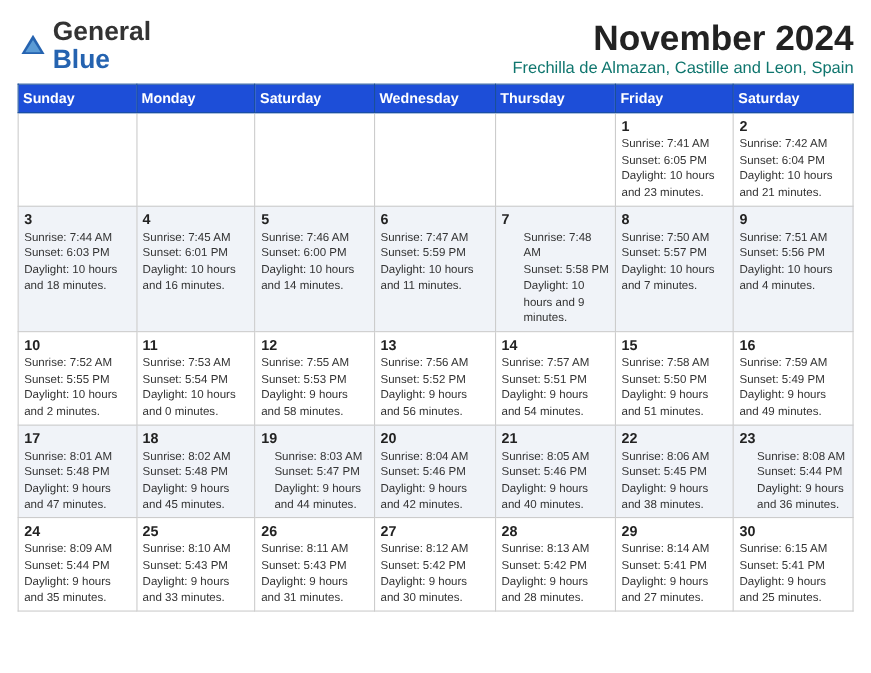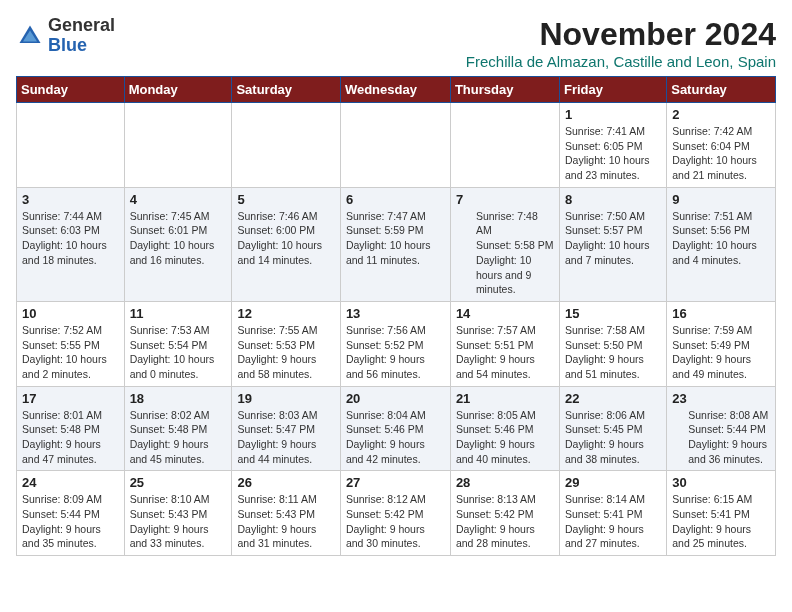--- a/index.html
+++ b/index.html
@@ -15,21 +15,21 @@
       align-items: flex-start;
       justify-content: space-between;
       margin-bottom: 6px;
     }
     .logo {
       display: flex;
       align-items: center;
       gap: 4px;
     }
     .logo-text {
-      font-size: 18px;
+      font-size: 24px;
       font-weight: bold;
       line-height: 1.1;
     }
     .logo-general { color: #333; }
     .logo-blue { color: #2563b0; }
     .logo-icon {
       width: 28px;
       height: 28px;
     }
     .title-area {
@@ -43,21 +43,21 @@
     .location-title {
       font-size: 15px;
       color: #0f766e;
     }
     .calendar {
       width: 100%;
       border-collapse: collapse;
       margin-top: 6px;
     }
     .calendar th {
-      background: #7f1d1d;
+      background: #1d4ed8;
       color: #fff;
       padding: 5px 4px;
       font-size: 13px;
       font-weight: bold;
       text-align: left;
       border: 1px solid #1a4f99;
     }
     .calendar td {
       border: 1px solid #ccc;
       vertical-align: top;
@@ -241,21 +241,21 @@
 Daylight: 9 hours and 47 minutes.</div>
         </td>
         <td>
           <span class="day-number">18</span>
           <div class="day-info" style="white-space: pre-line;">Sunrise: 8:02 AM
 Sunset: 5:48 PM
 Daylight: 9 hours and 45 minutes.</div>
         </td>
         <td>
           <span class="day-number">19</span>
-          <div class="day-info" style="white-space: pre-line;">Sunrise: 8:03 AM
+          <div class="day-info" style="white-space: pre-line; margin-left: 12px;">Sunrise: 8:03 AM
 Sunset: 5:47 PM
 Daylight: 9 hours and 44 minutes.</div>
         </td>
         <td>
           <span class="day-number">20</span>
           <div class="day-info" style="white-space: pre-line;">Sunrise: 8:04 AM
 Sunset: 5:46 PM
 Daylight: 9 hours and 42 minutes.</div>
         </td>
         <td>

